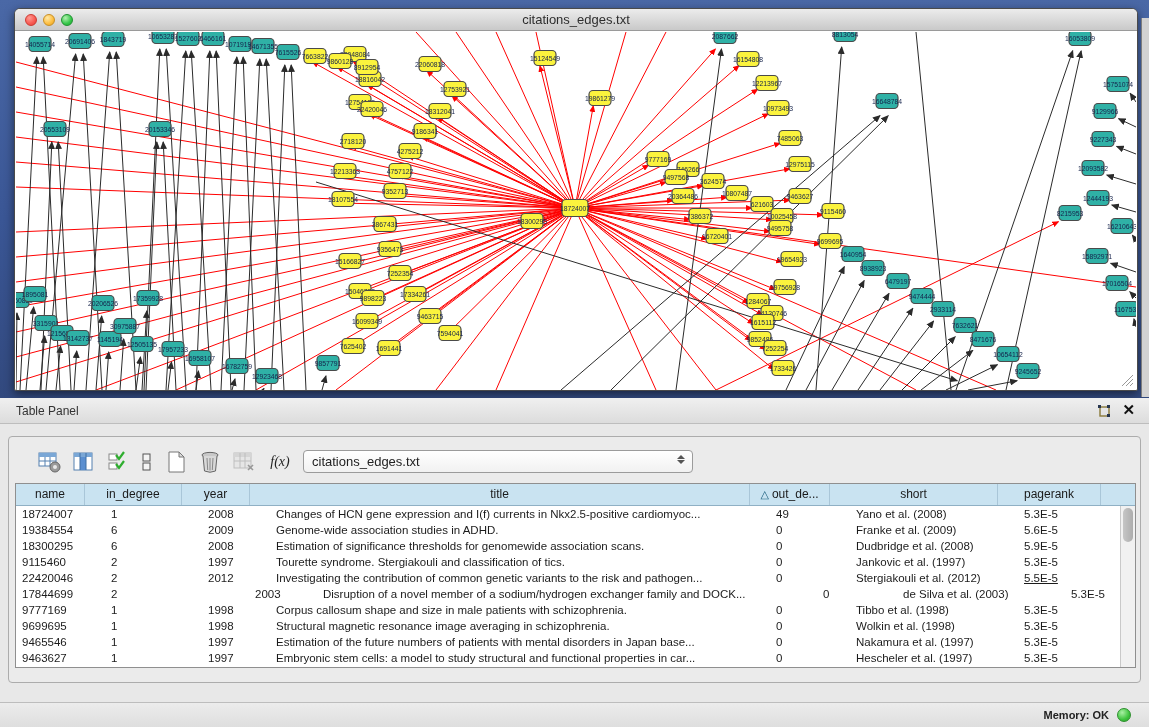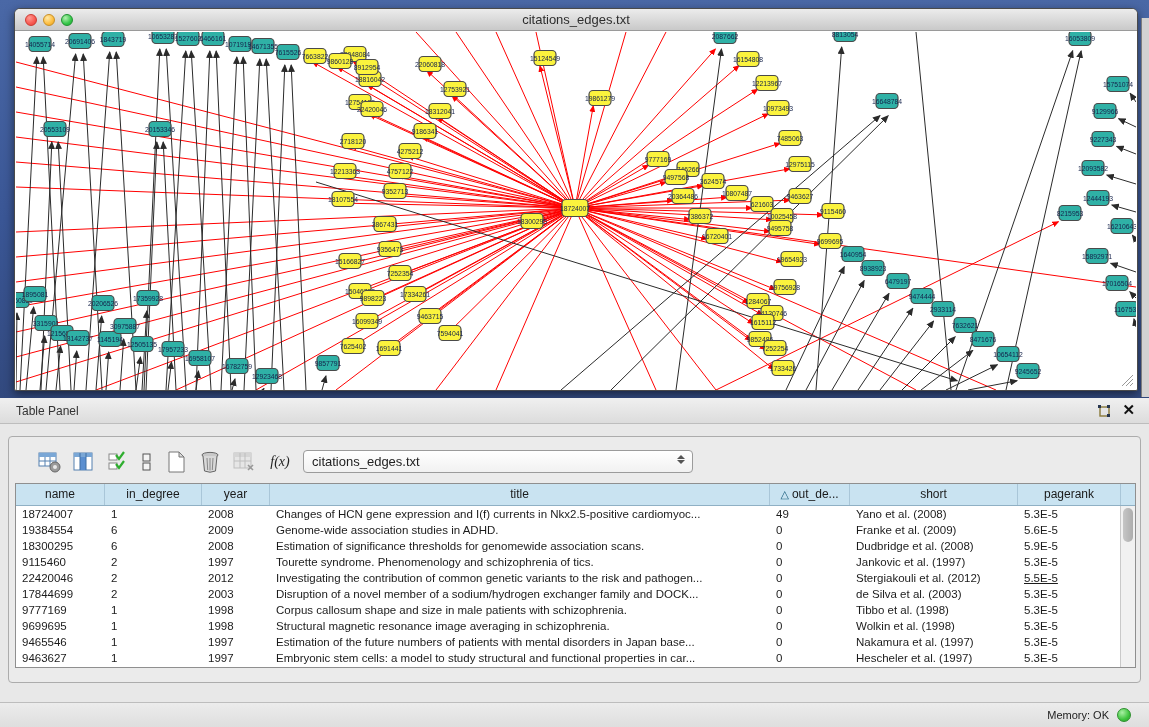--- a/index.html
+++ b/index.html
@@ -74,21 +74,21 @@
   .tabs-row { position:absolute; left:0; top:276px; width:100%; display:flex; justify-content:center; }
   .segmented { display:flex; height:21px; border:1px solid #9b9b9b; border-radius:5px;
     overflow:hidden; background:#fff; box-shadow:0 1px 1px rgba(255,255,255,.8); }
   .segment { font-size:12px; padding:0 16px; line-height:20px; color:#222;
     background:linear-gradient(180deg,#ffffff,#ededed); border-right:1px solid #aaa; }
   .segment:last-child { border-right:none; }
   .segment.active { background:linear-gradient(180deg,#9e9e9e,#7f7f7f); color:#f3f3f3; }
 
   .statusbar { position:absolute; left:0; bottom:0; width:100%; height:25px;
     background:linear-gradient(180deg,#ececec,#dedede); border-top:1px solid #bdbdbd; }
-  .mem { position:absolute; right:40px; top:6px; font-size:11px; color:#222; }
+  .mem { position:absolute; right:40px; top:6px; font-size:11px; color:#222;font-weight:bold; }
   .mem-dot { position:absolute; right:18px; top:5px; width:14px; height:14px; border-radius:50%;
     background:radial-gradient(circle at 35% 30%,#a9f0a4,#3ec43e 60%,#2c9b2c);
     border:1px solid #2c8f2c; }
 </style>
 </head>
 <body>
 
 <div class="screen">
 
   <div class="desktop">
@@ -790,21 +790,21 @@
           <span>citations_edges.txt</span>
           <span class="arrows">
               <i class="up"></i>
               <i class="down"></i>
             </span>
         </div>
       </div>
 
       <div class="table-wrap">
         <div class="thead" id="thead">
-            <div class="th" style="width: 89px;">name</div>
+            <div class="th" style="width: 69px;">name</div>
             <div class="th" style="width: 97px;">in_degree</div>
             <div class="th" style="width: 68px;">year</div>
             <div class="th" style="width: 500px;">title</div>
             <div class="th" style="width: 80px;"><span class="sort">△</span>out_de...</div>
             <div class="th" style="width: 168px;">short</div>
             <div class="th" style="width: 103px;">pagerank</div>
           </div>
         <div id="tbody">
             <div class="trow">
               <div class="td" style="width: 89px;">18724007</div>
@@ -830,38 +830,38 @@
               <div class="td" style="width: 68px;">2008</div>
               <div class="td" style="width: 500px;">Estimation of significance thresholds for genomewide association scans.</div>
               <div class="td" style="width: 80px;">0</div>
               <div class="td" style="width: 168px;">Dudbridge et al. (2008)</div>
               <div class="td" style="width: 103px;">5.9E-5</div>
             </div>
             <div class="trow">
               <div class="td" style="width: 89px;">9115460</div>
               <div class="td" style="width: 97px;">2</div>
               <div class="td" style="width: 68px;">1997</div>
-              <div class="td" style="width: 500px;">Tourette syndrome. Phenomenology and schizophrenia of tics.</div>
+              <div class="td" style="width: 500px;">Tourette syndrome. Stergiakouli and classification of tics.</div>
               <div class="td" style="width: 80px;">0</div>
               <div class="td" style="width: 168px;">Jankovic et al. (1997)</div>
               <div class="td" style="width: 103px;">5.3E-5</div>
             </div>
             <div class="trow">
               <div class="td" style="width: 89px;">22420046</div>
               <div class="td" style="width: 97px;">2</div>
               <div class="td" style="width: 68px;">2012</div>
               <div class="td" style="width: 500px;">Investigating the contribution of common genetic variants to the risk and pathogen...</div>
               <div class="td" style="width: 80px;">0</div>
               <div class="td" style="width: 168px;">Stergiakouli et al. (2012)</div>
               <div class="td" style="width: 103px; text-decoration: underline;">5.5E-5</div>
             </div>
             <div class="trow">
               <div class="td" style="width: 89px;">17844699</div>
               <div class="td" style="width: 97px;">2</div>
-              <div class="td" style="width: 68px;">2003</div>
+              <div class="td" style="width: 68px; margin-left: 47px;">2003</div>
               <div class="td" style="width: 500px;">Disruption of a novel member of a sodium/hydrogen exchanger family and DOCK...</div>
               <div class="td" style="width: 80px;">0</div>
               <div class="td" style="width: 168px;">de Silva et al. (2003)</div>
               <div class="td" style="width: 103px;">5.3E-5</div>
             </div>
             <div class="trow">
               <div class="td" style="width: 89px;">9777169</div>
               <div class="td" style="width: 97px;">1</div>
               <div class="td" style="width: 68px;">1998</div>
               <div class="td" style="width: 500px;">Corpus callosum shape and size in male patients with schizophrenia.</div>

